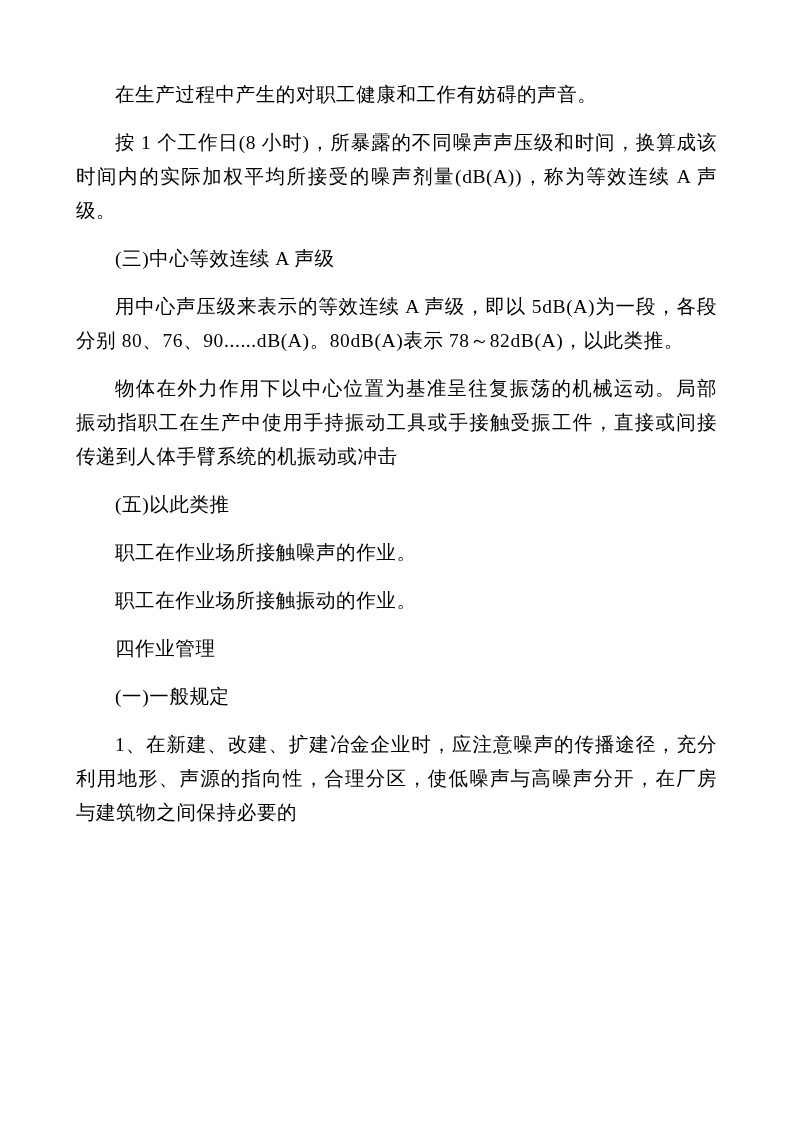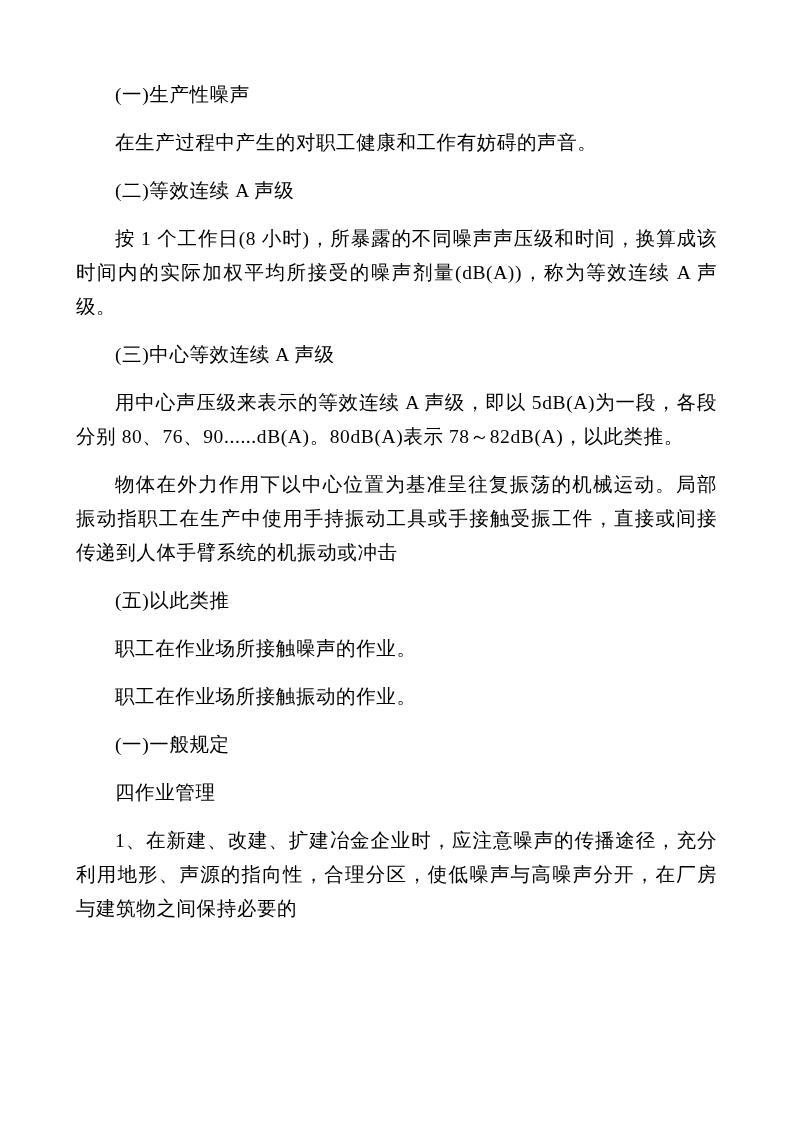--- a/index.html
+++ b/index.html
@@ -42,34 +42,32 @@
     text-indent: 2em;
     letter-spacing: 0.6px;
   }
 </style>
 </head>
 <body>
 
 <div class="page">
   <div class="doc-body">
 
-    <p class="heading">(一)生产性噪声</p>
     <p class="para">在生产过程中产生的对职工健康和工作有妨碍的声音。</p>
 
-    <p class="heading">(二)等效连续 A 声级</p>
     <p class="para">按 1 个工作日(8 小时)，所暴露的不同噪声声压级和时间，换算成该时间内的实际加权平均所接受的噪声剂量(dB(A))，称为等效连续 A 声级。</p>
 
     <p class="heading">(三)中心等效连续 A 声级</p>
     <p class="para">用中心声压级来表示的等效连续 A 声级，即以 5dB(A)为一段，各段分别 80、76、90......dB(A)。80dB(A)表示 78～82dB(A)，以此类推。</p>
 
     <p class="para">物体在外力作用下以中心位置为基准呈往复振荡的机械运动。局部振动指职工在生产中使用手持振动工具或手接触受振工件，直接或间接传递到人体手臂系统的机振动或冲击</p>
 
     <p class="heading">(五)以此类推</p>
     <p class="para">职工在作业场所接触噪声的作业。</p>
 
     <p class="para">职工在作业场所接触振动的作业。</p>
 
+    <p class="heading">四作业管理</p>
     <p class="heading">(一)一般规定</p>
-    <p class="heading">四作业管理</p>
     <p class="para">1、在新建、改建、扩建冶金企业时，应注意噪声的传播途径，充分利用地形、声源的指向性，合理分区，使低噪声与高噪声分开，在厂房与建筑物之间保持必要的</p>
 
   </div>
 </div>
 
 </body></html>

